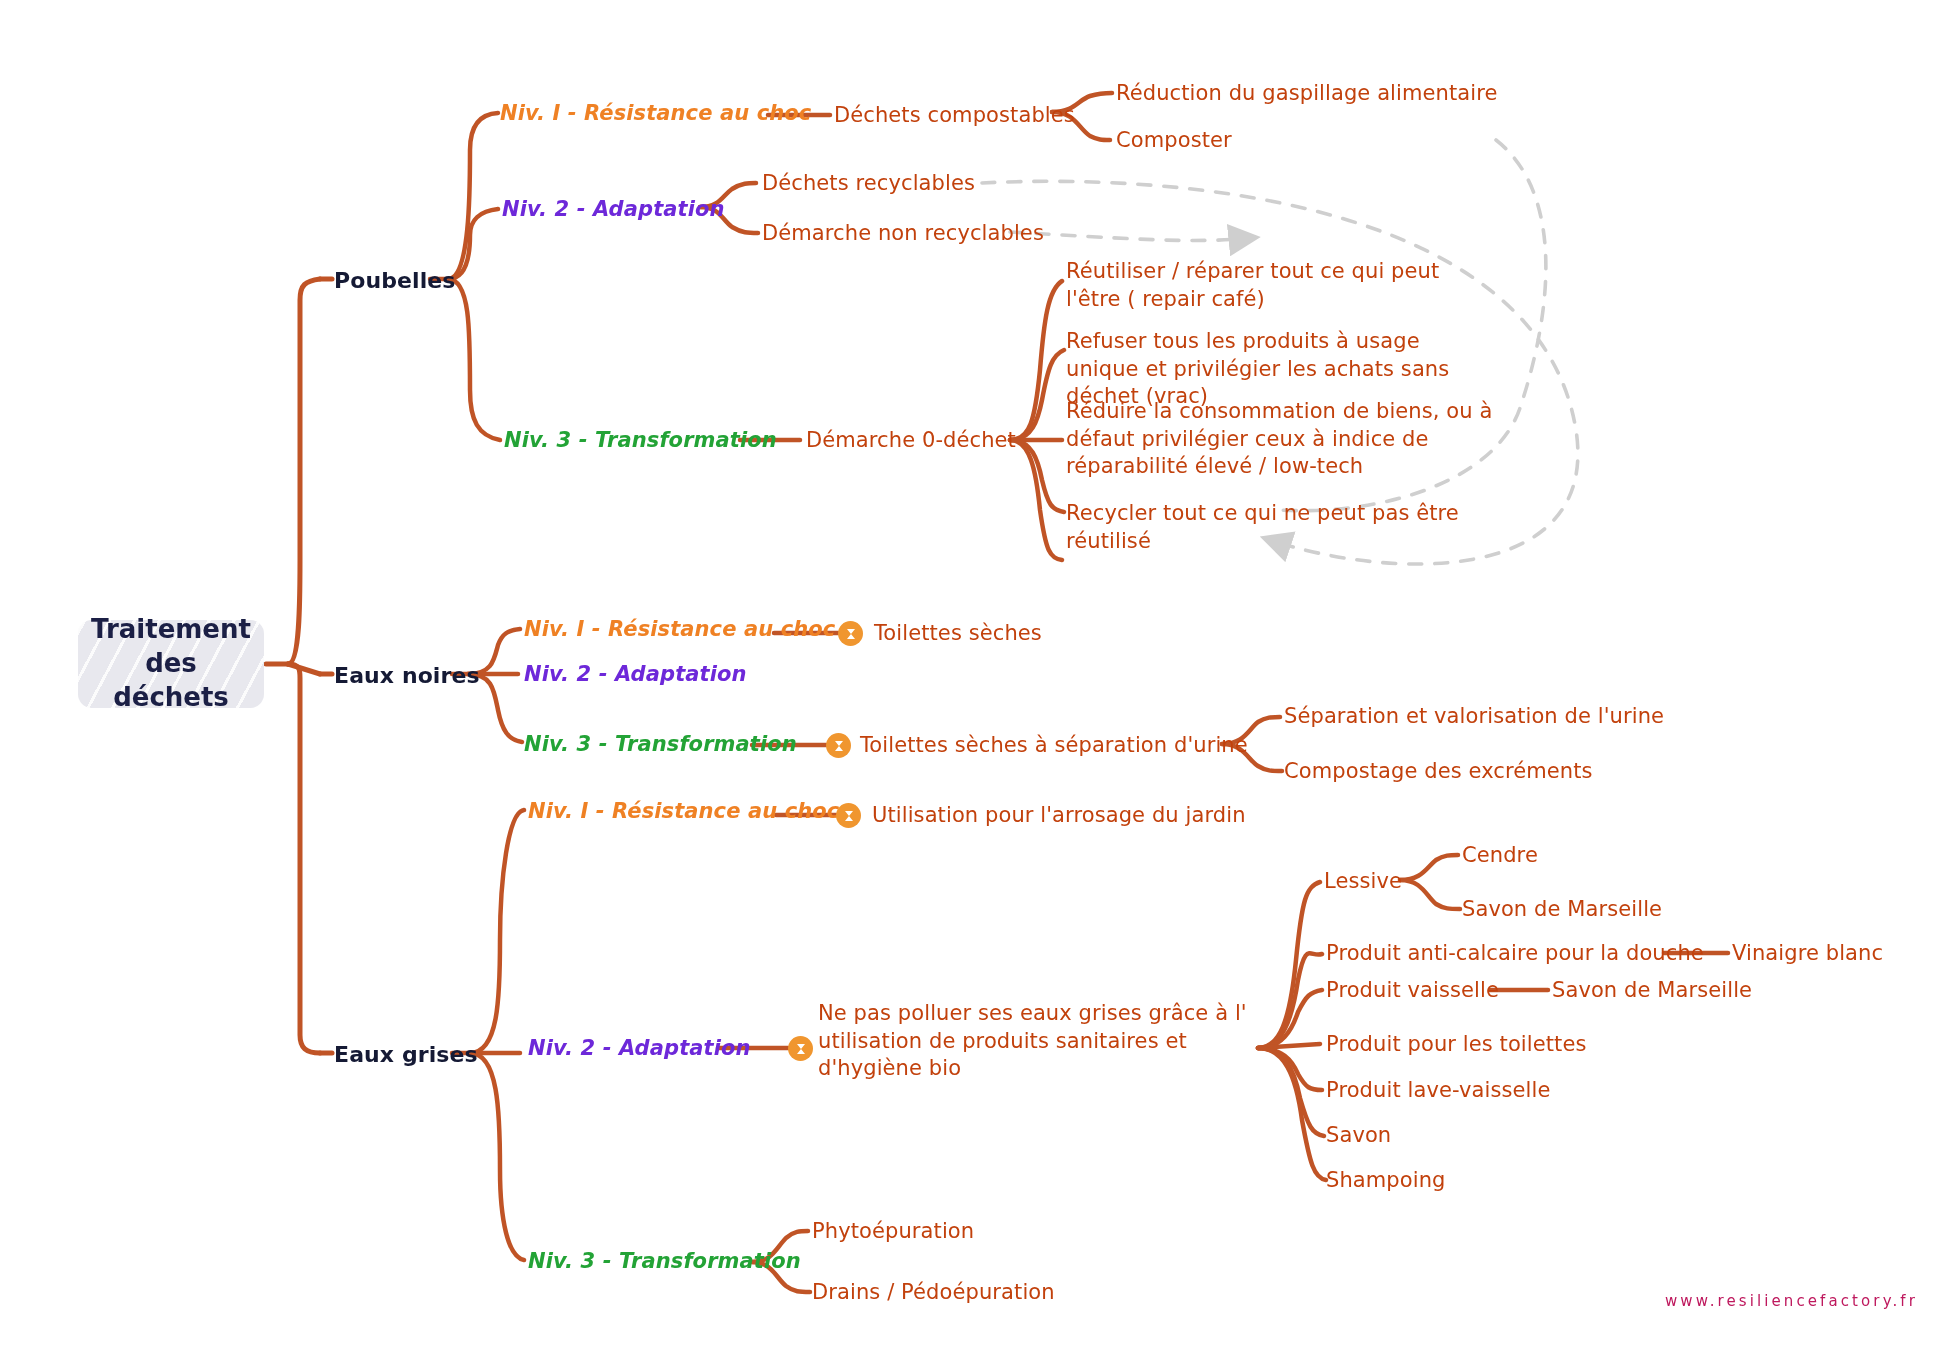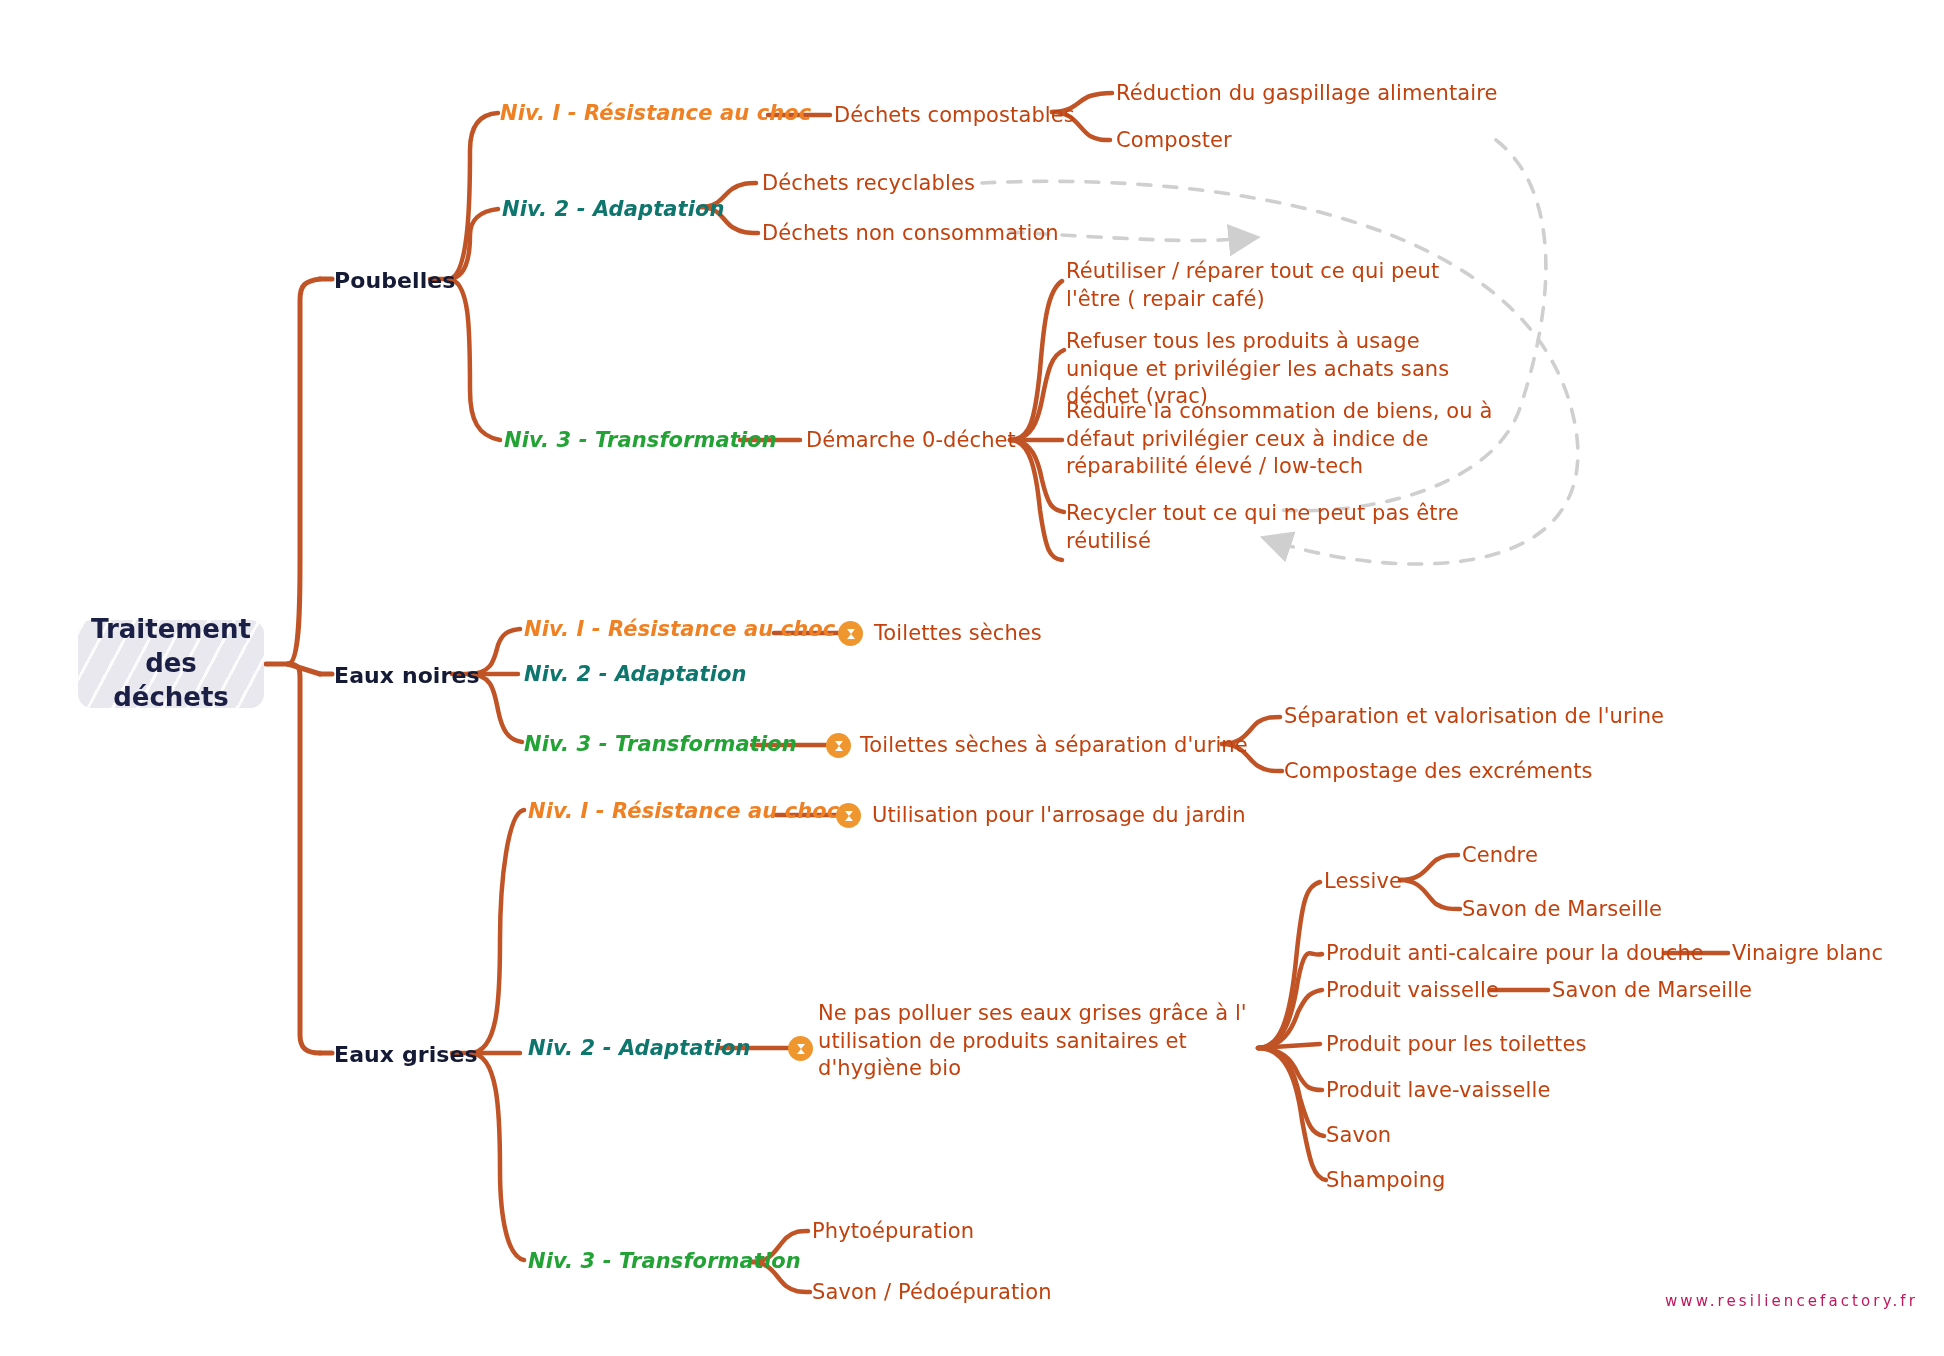--- a/index.html
+++ b/index.html
@@ -73,21 +73,21 @@
     color: #151a35;
     text-align: center;
   }
   .lvl {
     font-style: italic;
     font-weight: bold;
     font-size: 21px;
     font-family: "DejaVu Sans", sans-serif;
   }
   .lvl1 { color: #ef8124; }
-  .lvl2 { color: #0f766e; }
+  .lvl2 { color: #6d28d9; }
   .lvl3 { color: #23a336; }
 
   .icon-badge {
     position: absolute;
     width: 25px;
     height: 25px;
     border-radius: 50%;
     background: #f0962f;
     display: inline-flex;
     align-items: center;
@@ -208,21 +208,21 @@
 
   <div class="node lvl lvl1" style="left:500px; top:100px;">Niv. I - Résistance au choc</div>
   <div class="node lvl lvl2" style="left:502px; top:196px;">Niv. 2 - Adaptation</div>
   <div class="node lvl lvl3" style="left:504px; top:427px;">Niv. 3 - Transformation</div>
 
   <div class="node" style="left:834px; top:102px;">Déchets compostables</div>
   <div class="node" style="left:1116px; top:80px;">Réduction du gaspillage alimentaire</div>
   <div class="node" style="left:1116px; top:127px;">Composter</div>
 
   <div class="node" style="left:762px; top:170px;">Déchets recyclables</div>
-  <div class="node" style="left:762px; top:220px;">Déchets non consommation</div>
+  <div class="node" style="left:762px; top:220px;">Démarche non recyclables</div>
 
   <div class="node" style="left:806px; top:427px;">Démarche 0-déchet</div>
 
   <div class="node wrap" style="left:1066px; top:258px; width:420px;">Réutiliser / réparer tout ce qui peut l'être ( repair café)</div>
   <div class="node wrap" style="left:1066px; top:328px; width:420px;">Refuser tous les produits à usage unique et privilégier les achats sans déchet (vrac)</div>
   <div class="node wrap" style="left:1066px; top:398px; width:462px;">Réduire la consommation de biens, ou à défaut privilégier ceux à indice de réparabilité élevé / low-tech</div>
   <div class="node wrap" style="left:1066px; top:500px; width:470px;">Recycler tout ce qui ne peut pas être réutilisé</div>
 
   <div class="node branch-main" style="left:334px; top:661px;">Eaux noires</div>
 
@@ -276,17 +276,17 @@
 
   <div class="node" style="left:1326px; top:977px;">Produit vaisselle</div>
   <div class="node" style="left:1552px; top:977px;">Savon de Marseille</div>
 
   <div class="node" style="left:1326px; top:1031px;">Produit pour les toilettes</div>
   <div class="node" style="left:1326px; top:1077px;text-align:center;">Produit lave-vaisselle</div>
   <div class="node" style="left:1326px; top:1122px;">Savon</div>
   <div class="node" style="left:1326px; top:1167px;">Shampoing</div>
 
   <div class="node" style="left:812px; top:1218px;">Phytoépuration</div>
-  <div class="node" style="left:812px; top:1279px;">Savon / Pédoépuration</div>
+  <div class="node" style="left:812px; top:1279px;">Drains / Pédoépuration</div>
 
   <div id="footer-url">www.resiliencefactory.fr</div>
 
 </div>
 
 </body></html>

